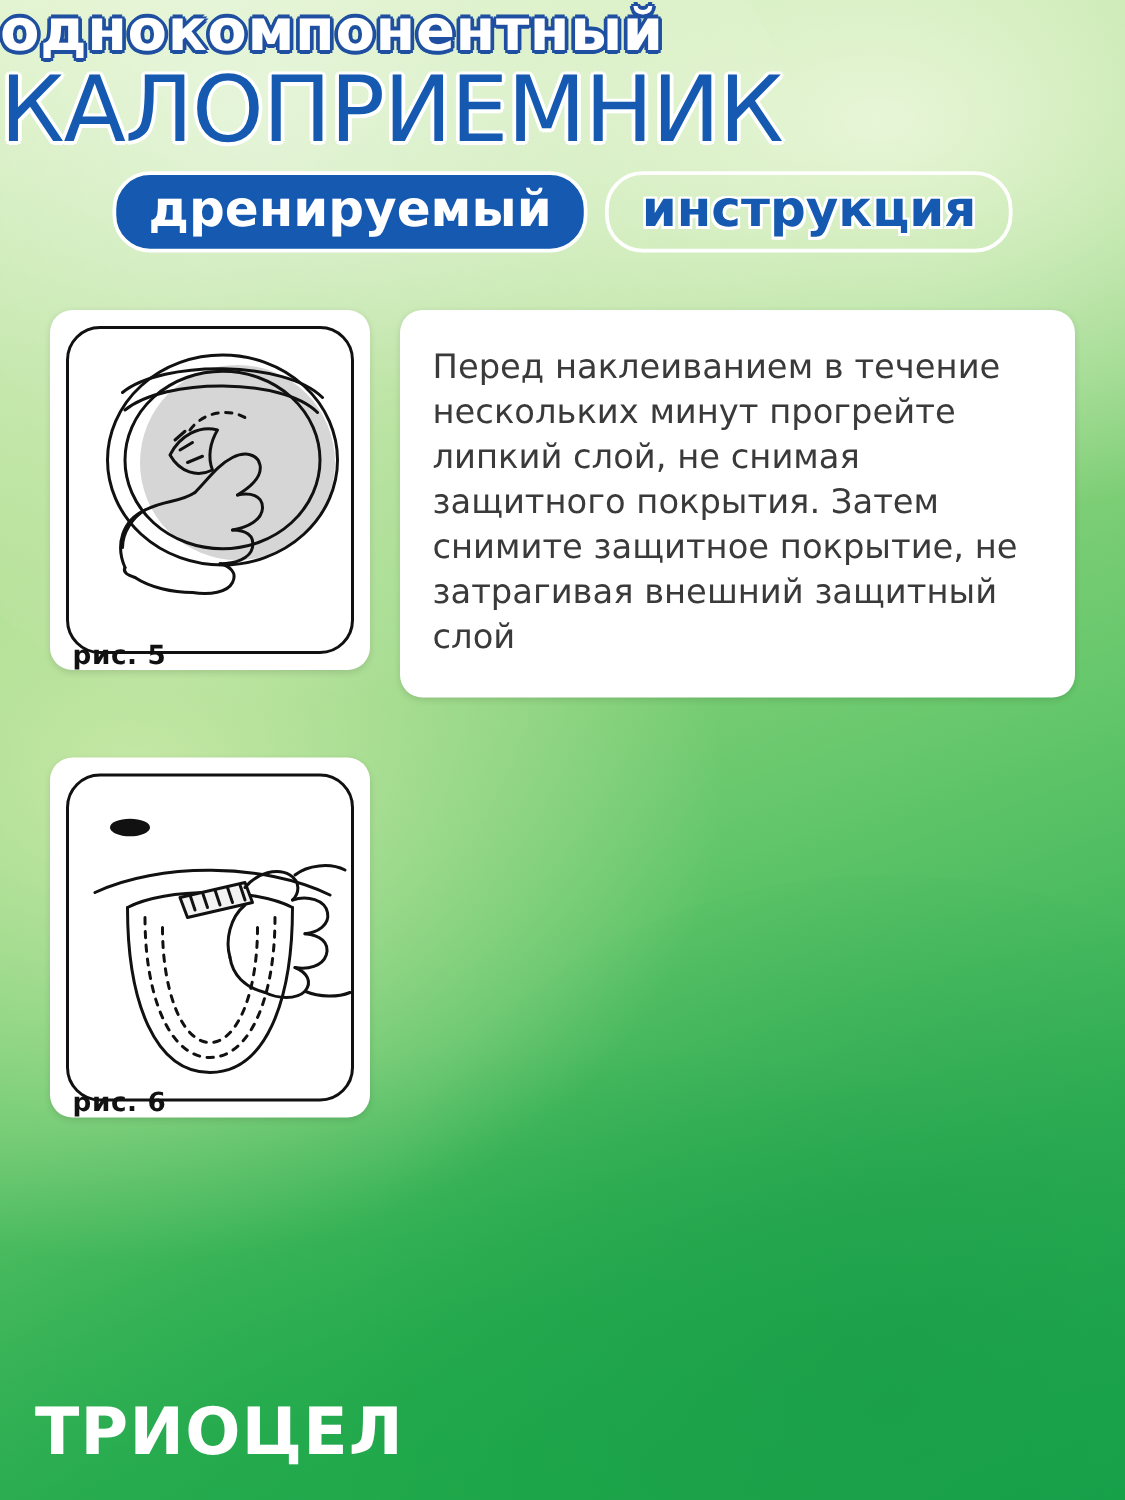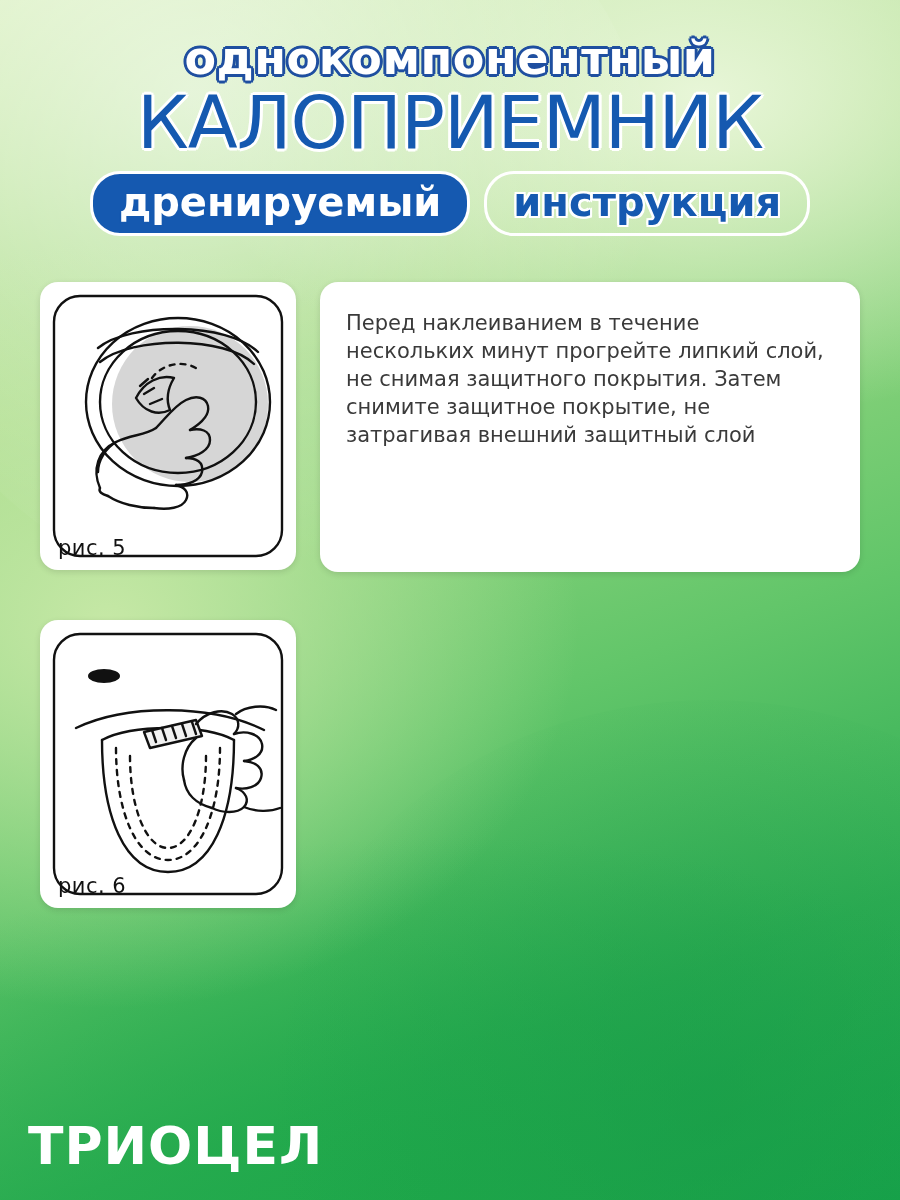--- a/index.html
+++ b/index.html
@@ -44,22 +44,21 @@
     height: 820px;
     border-radius: 50%;
     background: radial-gradient(circle at 50% 50%, rgba(20,150,70,0.45) 0%, rgba(20,150,70,0.18) 45%, rgba(20,150,70,0) 72%);
     pointer-events: none;
   }
 
   
   .header {
     position: relative;
     z-index: 3;
-    padding-top: 34px;
-    text-align: center;
+    text-align: left;
   }
   .title-top {
     font-size: 46px;
     font-weight: bold;
     color: #ffffff;
     letter-spacing: 0.5px;
     line-height: 1.05;
     text-shadow:
       -2px -2px 0 #1f4fa0, 2px -2px 0 #1f4fa0, -2px 2px 0 #1f4fa0, 2px 2px 0 #1f4fa0,
       0 -3px 0 #1f4fa0, 0 3px 0 #1f4fa0, -3px 0 0 #1f4fa0, 3px 0 0 #1f4fa0;
@@ -129,40 +128,40 @@
     overflow: hidden;
   }
   .fig-card svg {
     display: block;
     width: 256px;
     height: 288px;
   }
   .fig-label {
     position: absolute;
     left: 18px;
-    bottom: 10px;
+    bottom: 0;
     font-size: 21px;
-    font-weight: normal;
+    font-weight: bold;
     color: #111111;
     letter-spacing: 0.5px;
   }
   .text-card {
     flex: 1 1 auto;
     background: #ffffff;
     border-radius: 18px;
     box-shadow: 0 2px 6px rgba(0,0,0,0.12);
     padding: 28px 26px 30px 26px;
     min-height: 232px;
     display: flex;
     align-items: flex-start;
   }
   .text-card.tall { min-height: 270px; }
   .text-card p {
     margin: 0;
-    font-size: 21px;
+    font-size: 27px;
     line-height: 1.33;
     color: #3a3a3a;
     font-family: "DejaVu Sans", sans-serif;
   }
 
   
   .footer {
     position: absolute;
     left: 0;
     bottom: 0;

